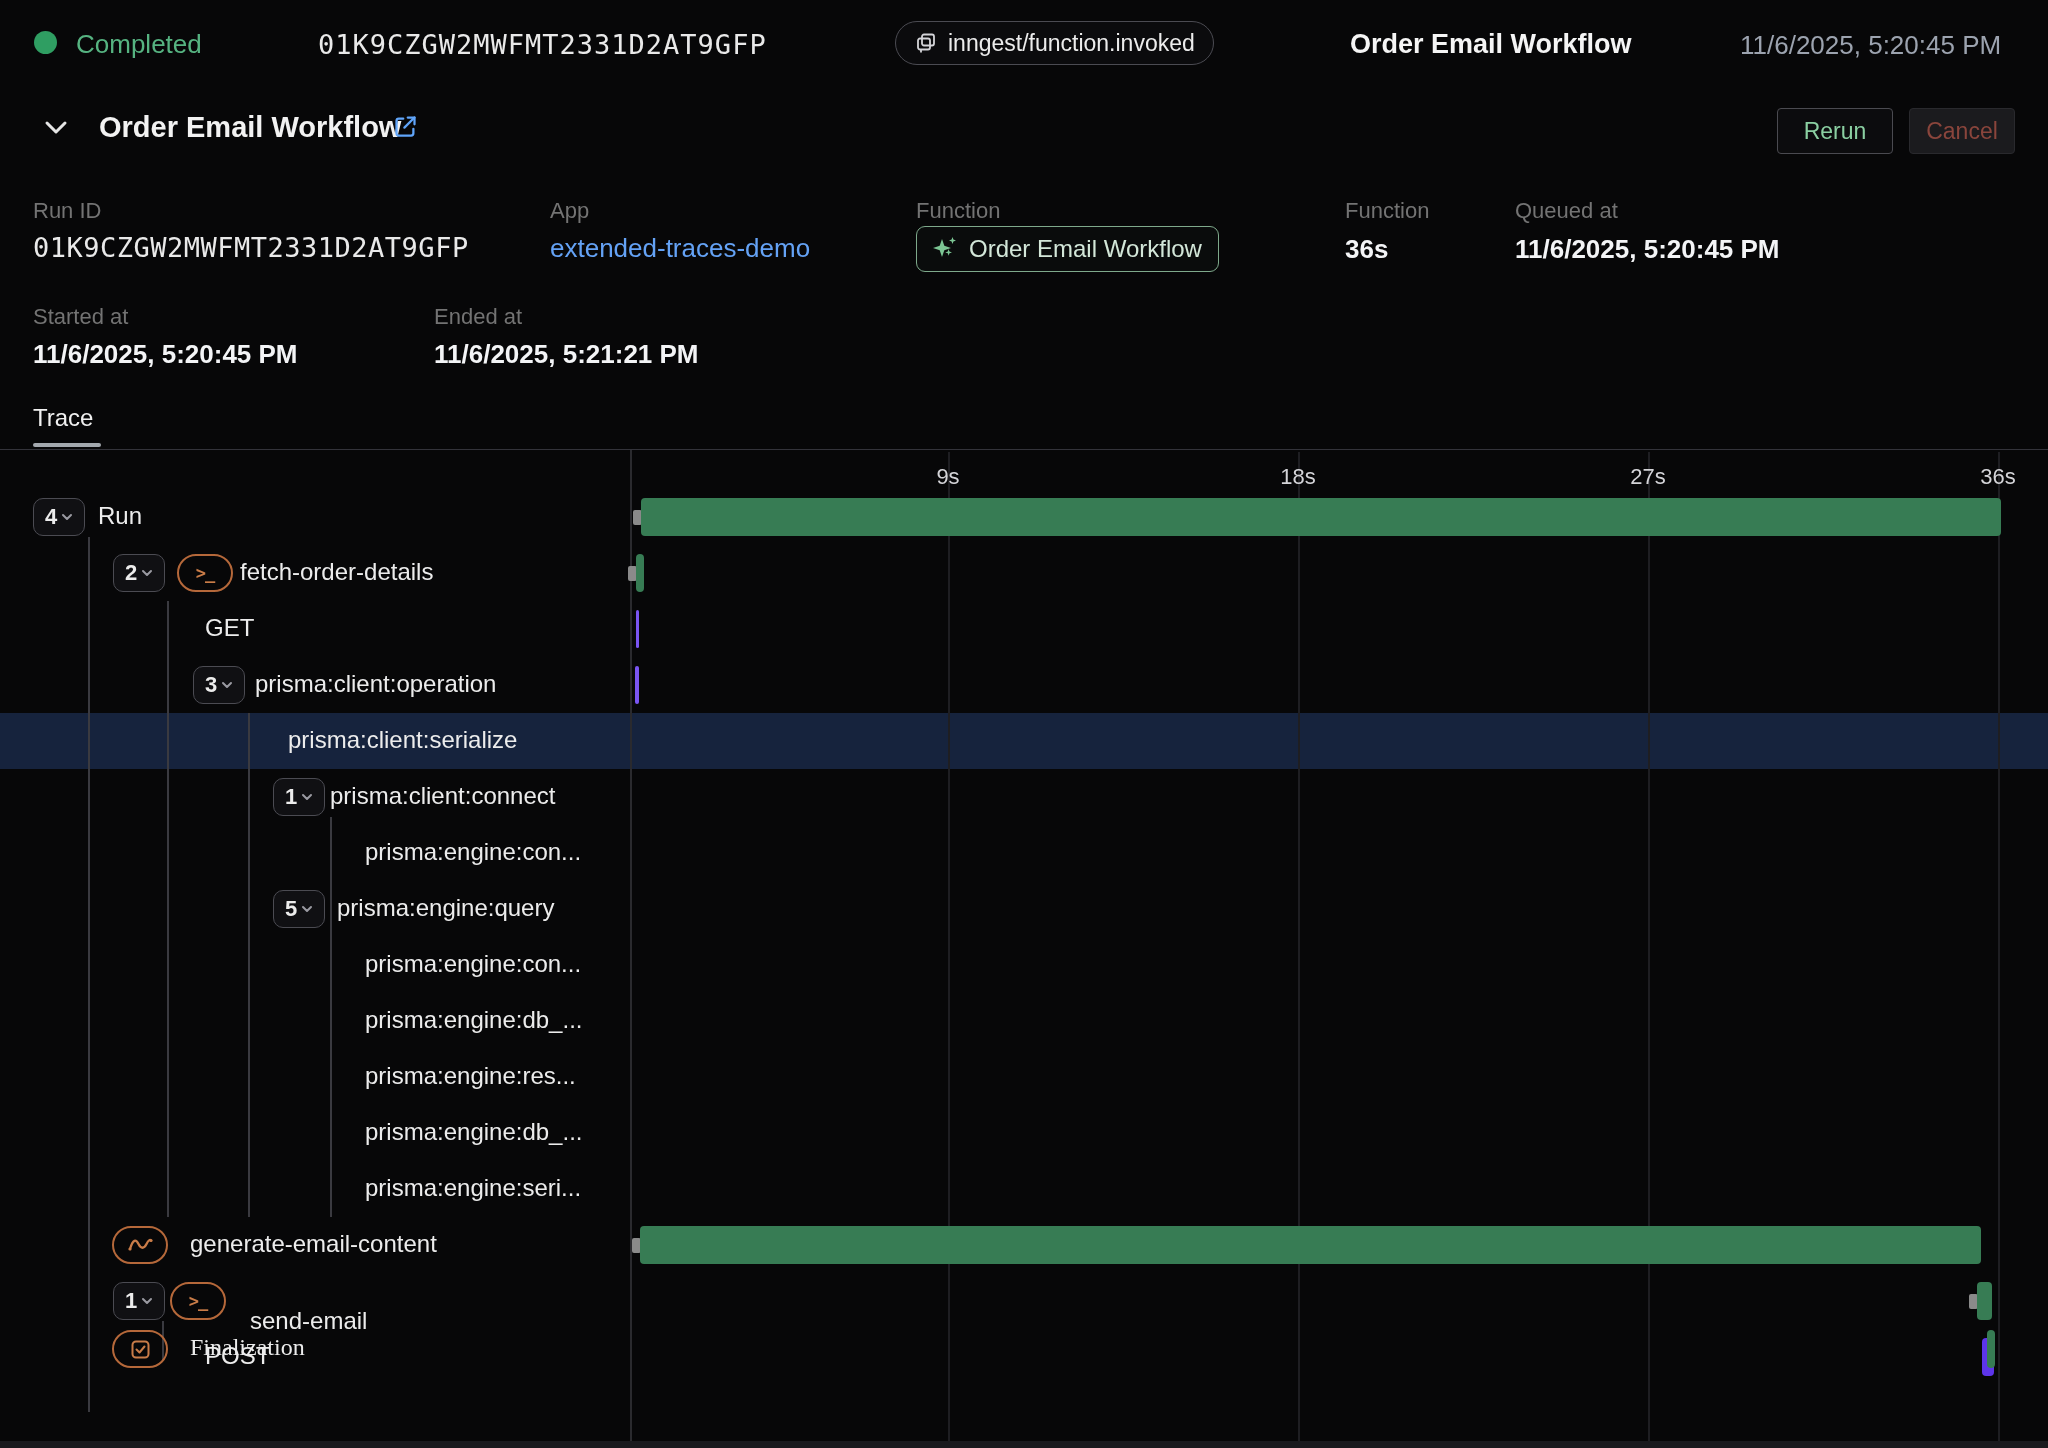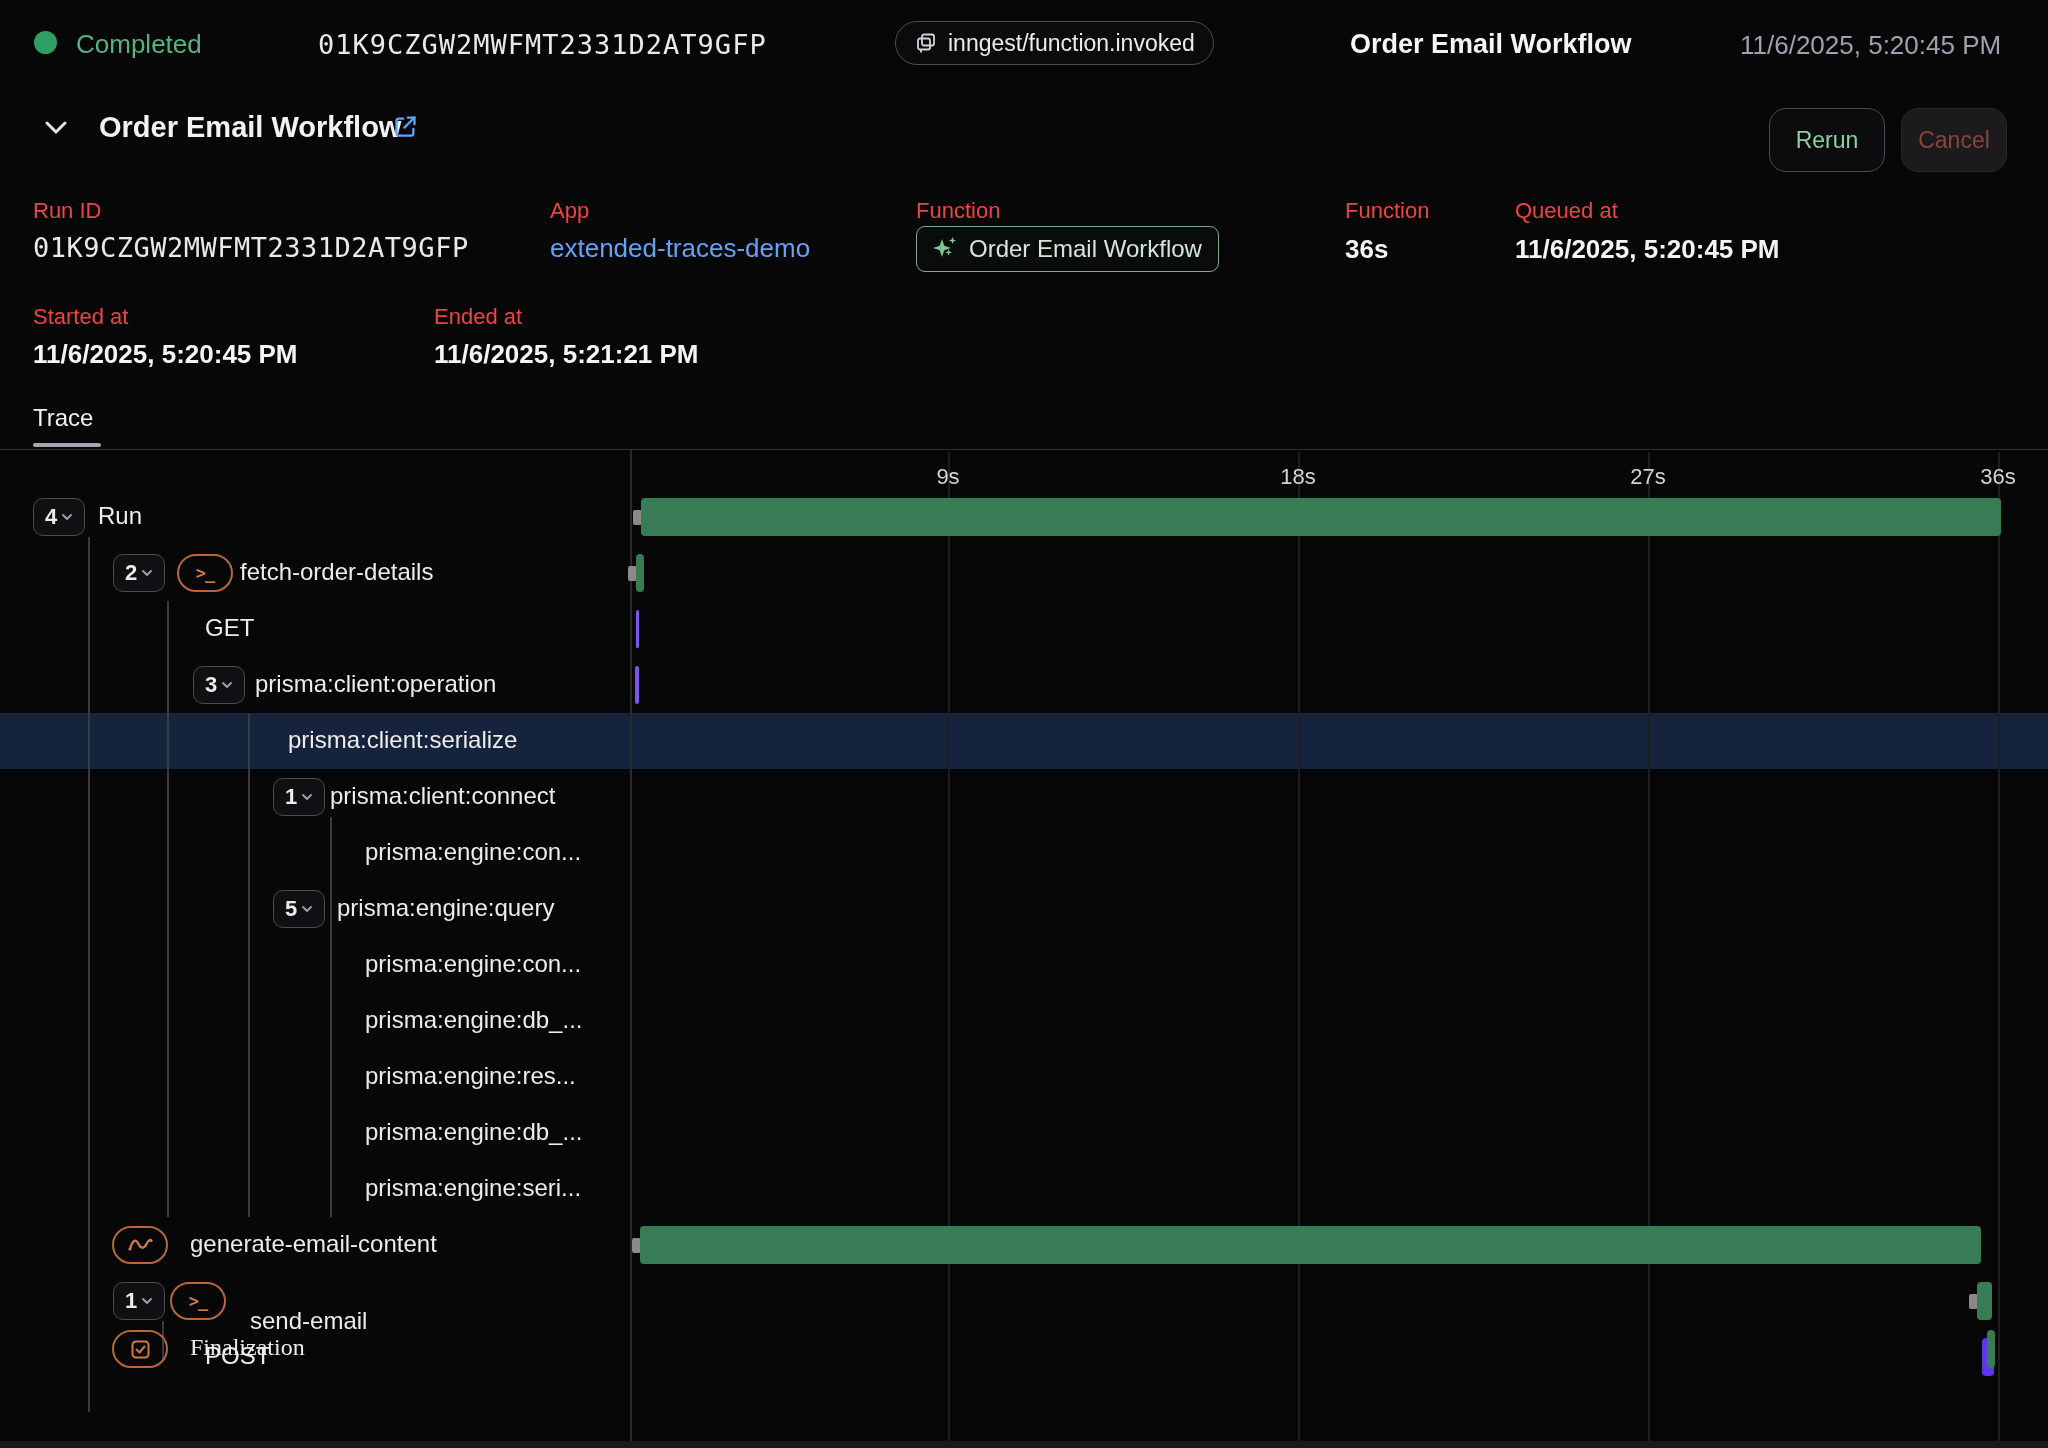--- a/index.html
+++ b/index.html
@@ -10,26 +10,26 @@
   .status-dot{width:23px;height:23px;border-radius:50%;background:#2f9e62;}
   .status-text{font-size:26px;font-weight:500;color:#56b381;}
   .mono{font-family:"DejaVu Sans Mono",monospace;}
   .runid-top{font-size:27px;color:#e9e9e9;letter-spacing:1px;}
   .event-pill{height:44px;border:1.5px solid #4b4b52;border-radius:23px;display:flex;align-items:center;
               gap:10px;padding:0 18px;color:#ececec;font-size:23px;background:#0b0b0d;box-sizing:border-box;}
   .top-title{font-size:27px;font-weight:700;color:#f5f5f5;}
   .top-time{font-size:26px;color:#9ca3af;}
   
   .hdr-title{font-size:29px;font-weight:600;color:#f2f2f2;}
-  .btn{position:absolute;height:64px;border-radius:17px;font-size:23px;display:flex;align-items:center;
-       justify-content:center;box-sizing:border-box;cursor:pointer;}
+  .btn{position:absolute;height:46px;border-radius:4px;font-size:23px;display:flex;align-items:center;
+       justify-content:center;box-sizing:border-box;cursor:pointer;margin-left:8px;}
   .btn-rerun{border:1.5px solid #4a4a50;background:#0c0c0e;color:#8bd0a2;}
   .btn-cancel{border:1.5px solid #29292d;background:#1b1b1e;color:#8a453c;}
   
-  .lbl{font-size:22px;color:#ef4444;}
+  .lbl{font-size:22px;color:#737373;}
   .val{font-size:26px;font-weight:700;color:#f3f4f6;}
   .val-mono{font-size:27px;color:#e9e9e9;letter-spacing:0.5px;}
   .link{font-size:26px;color:#64a2f5;cursor:pointer;}
   .fn-badge{height:46px;border:1.5px solid #7ea98b;border-radius:9px;display:flex;align-items:center;
             gap:11px;padding:0 16px;box-sizing:border-box;background:rgba(60,110,80,0.06);}
   .fn-badge span{font-size:24px;color:#d3e7d9;}
   
   .tab-label{font-size:24px;color:#f0f0f0;}
   .tab-underline{height:4px;background:#a3a8ae;border-radius:2px;}
   .tabs-divider{height:1px;background:#33333a;left:0;right:0;}

